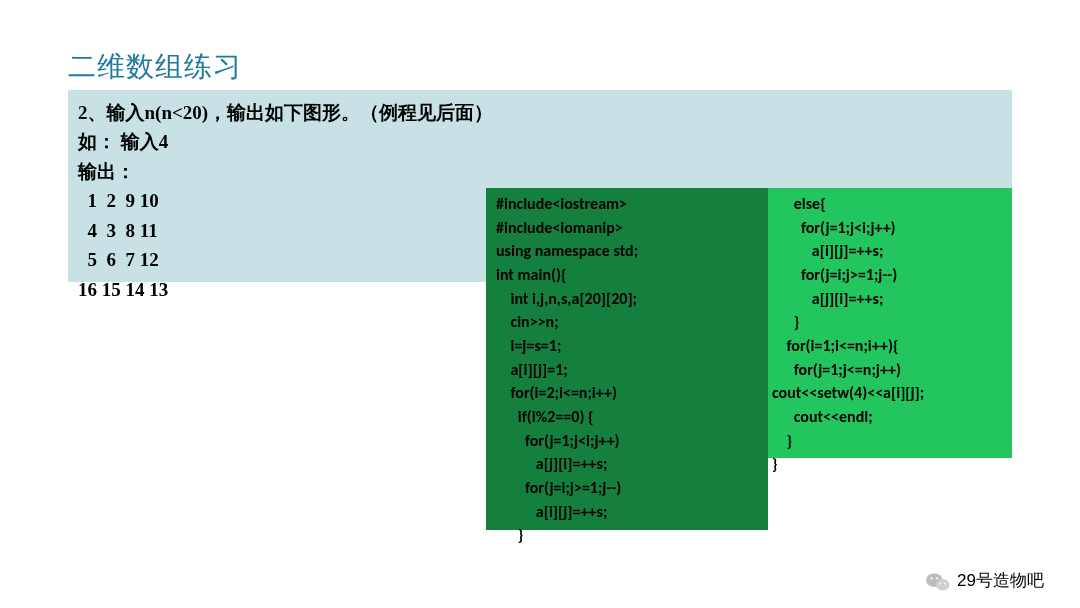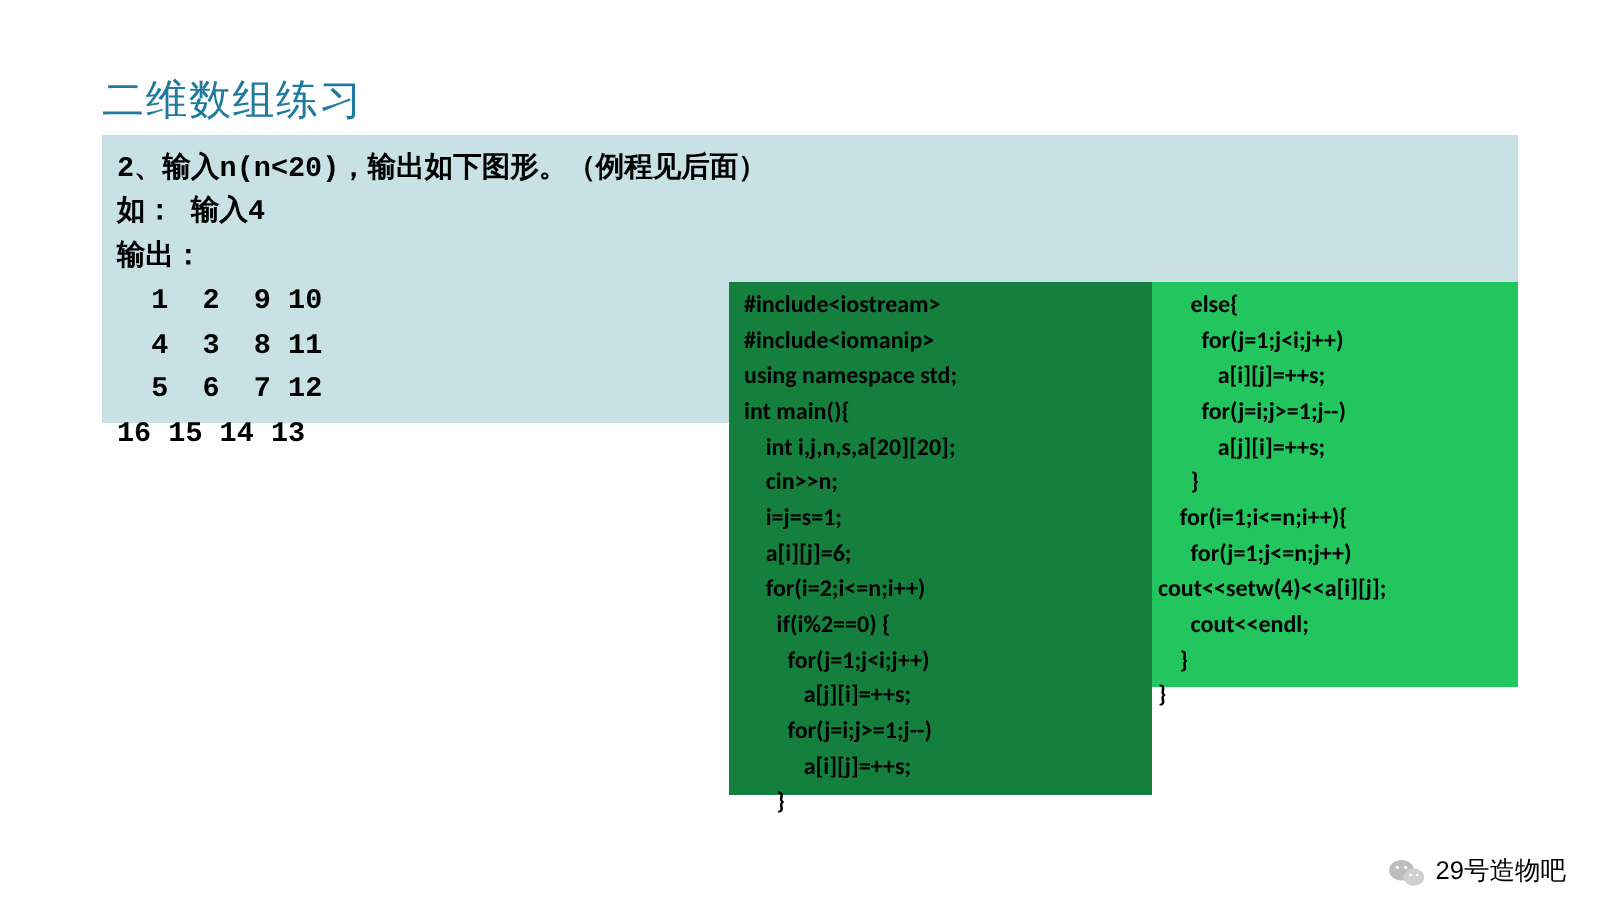--- a/index.html
+++ b/index.html
@@ -39,21 +39,21 @@
       height: 192px;
       background: #C7E1E4;
       padding: 8px 10px;
     }
     .top-block .line {
       font-size: 19px;
       font-weight: bold;
       color: #000;
       line-height: 1.55;
       white-space: pre;
-      font-family: Liberation Mono, monospace;
+      font-family: Liberation Serif, serif;
     }
     .code-block-1 {
       position: absolute;
       top: 188px;
       left: 486px;
       width: 282px;
       height: 342px;
       background: #15803d;
       padding: 4px 10px;
     }
@@ -110,21 +110,21 @@
 </div>
 
 <div class="code-block-1">
   <div class="code-line">#include&lt;iostream&gt;</div>
   <div class="code-line">#include&lt;iomanip&gt;</div>
   <div class="code-line">using namespace std;</div>
   <div class="code-line">int main(){</div>
   <div class="code-line">    int i,j,n,s,a[20][20];</div>
   <div class="code-line">    cin&gt;&gt;n;</div>
   <div class="code-line">    i=j=s=1;</div>
-  <div class="code-line">    a[i][j]=6;</div>
+  <div class="code-line">    a[i][j]=1;</div>
   <div class="code-line">    for(i=2;i&lt;=n;i++)</div>
   <div class="code-line">      if(i%2==0) {</div>
   <div class="code-line">        for(j=1;j&lt;i;j++)</div>
   <div class="code-line">           a[j][i]=++s;</div>
   <div class="code-line">        for(j=i;j&gt;=1;j--)</div>
   <div class="code-line">           a[i][j]=++s;</div>
   <div class="code-line">      }</div>
 </div>
 
 <div class="code-block-2">

